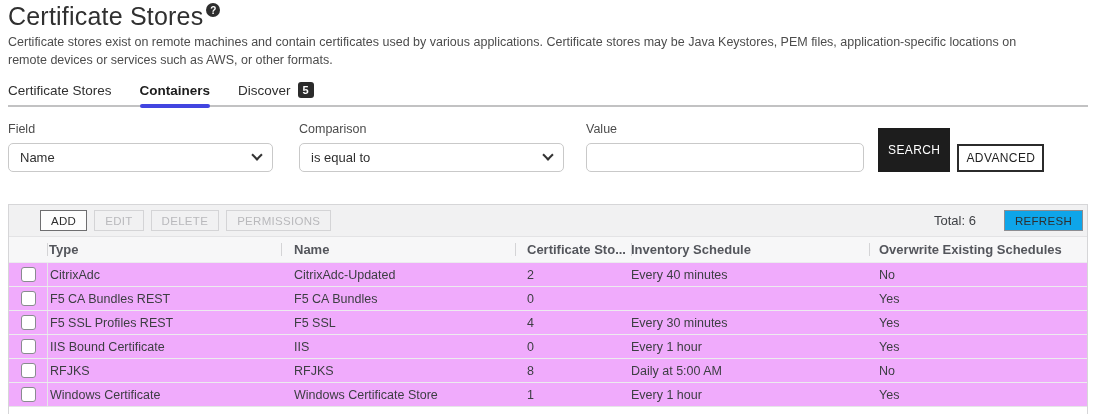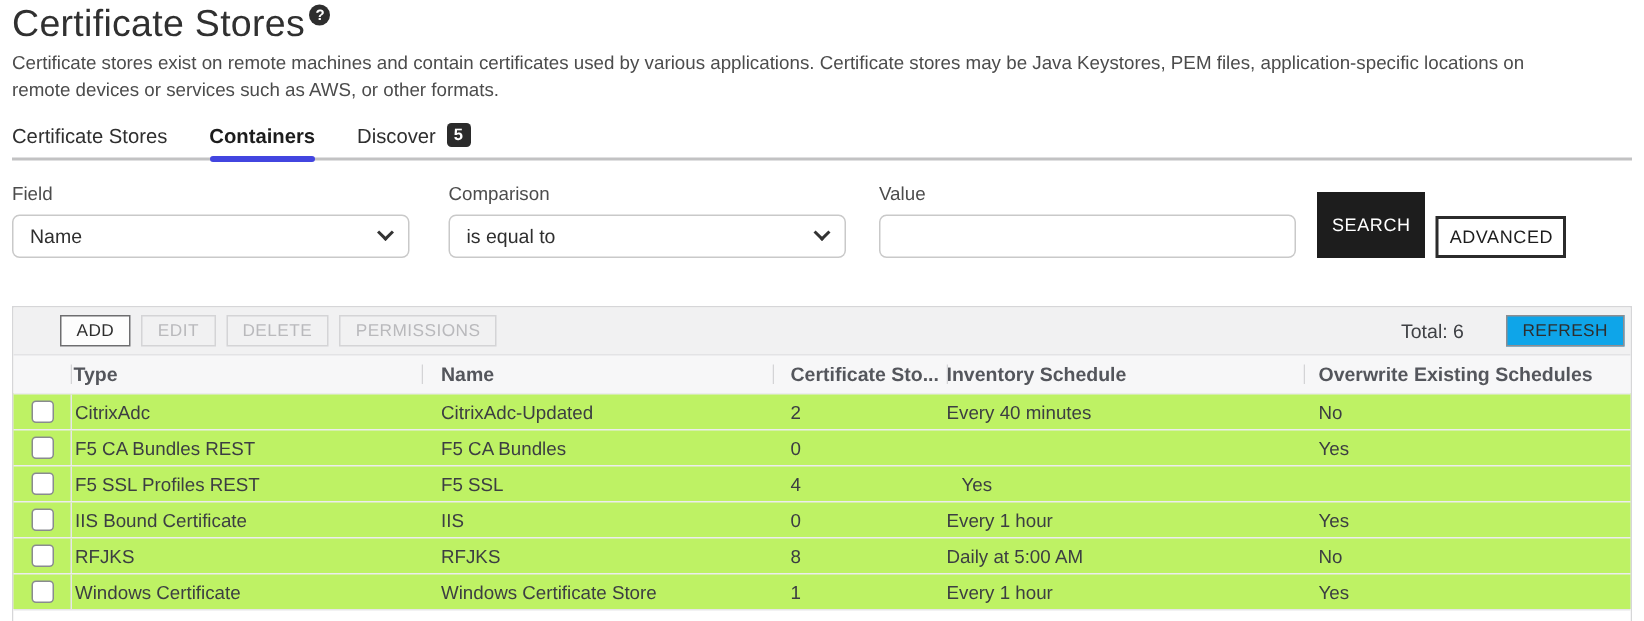--- a/index.html
+++ b/index.html
@@ -117,21 +117,21 @@
   .thead .cell { font-weight: bold; font-size: 13px; color: #54565c; cursor: pointer; }
   .thead .cell:not(:first-child)::before {
     content: ''; position: absolute; left: 0; top: 6px; bottom: 6px;
     width: 1px; background: #d4d4d6;
   }
   .c1 { padding-left: 2px; }
   .c2 { padding-left: 13px; }
   .c3 { padding-left: 12px; }
   .c4 { }
   .c5 { padding-left: 10px; }
-  .trow { height: 24px; border-top: 1px solid #ececee; font-size: 12.5px; color: #3c3e42; background: #bef264; }
+  .trow { height: 24px; border-top: 1px solid #ececee; font-size: 12.5px; color: #3c3e42; background: #f0abfc; }
   .trow .c1 { border-left: 1px solid #e6e6e8; }
   .c0 { justify-content: center; }
   .checkbox {
     width: 15px; height: 15px; border: 1px solid #898b8f; border-radius: 3px;
     background: #fff; display: inline-block; cursor: pointer;
   }
   .tfoot { height: 14px; border-top: 1px solid #e6e6e8; background: #fff; }
 </style>
 </head>
 <body>
@@ -225,20 +225,21 @@
     <div class="cell c5">Yes</div>
   </div>
 
   <div class="row trow">
     <div class="cell c0">
             <span class="checkbox"></span>
           </div>
     <div class="cell c1">F5 SSL Profiles REST</div>
     <div class="cell c2">F5 SSL</div>
     <div class="cell c3">4</div>
+    <div class="cell c4">Every 30 minutes</div>
     <div class="cell c5">Yes</div>
   </div>
 
   <div class="row trow">
     <div class="cell c0">
             <span class="checkbox"></span>
           </div>
     <div class="cell c1">IIS Bound Certificate</div>
     <div class="cell c2">IIS</div>
     <div class="cell c3">0</div>

